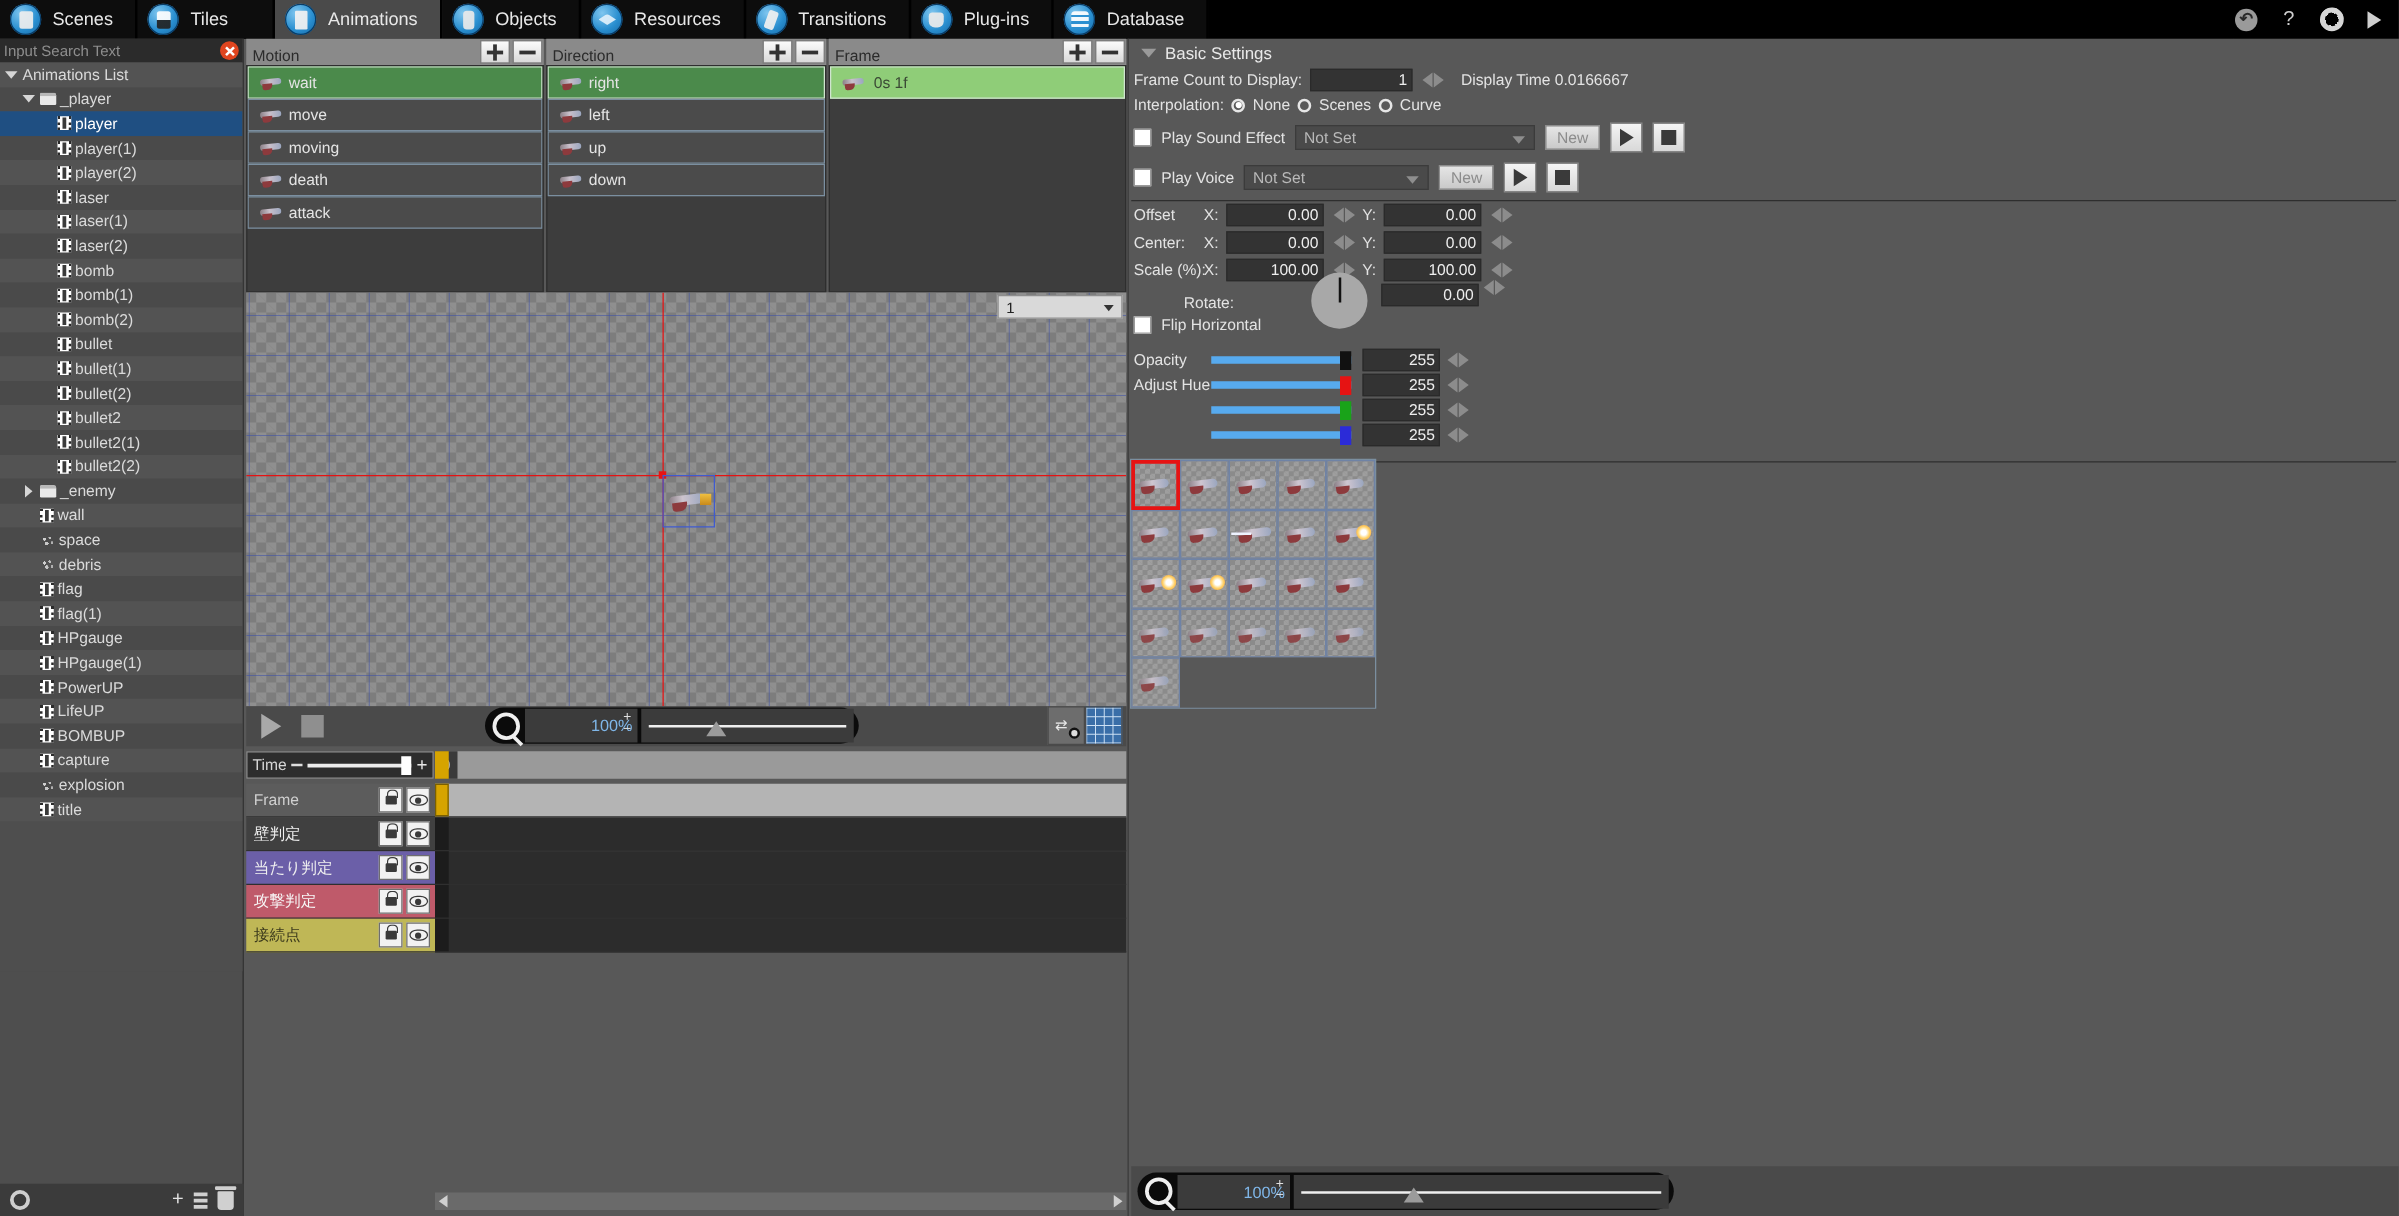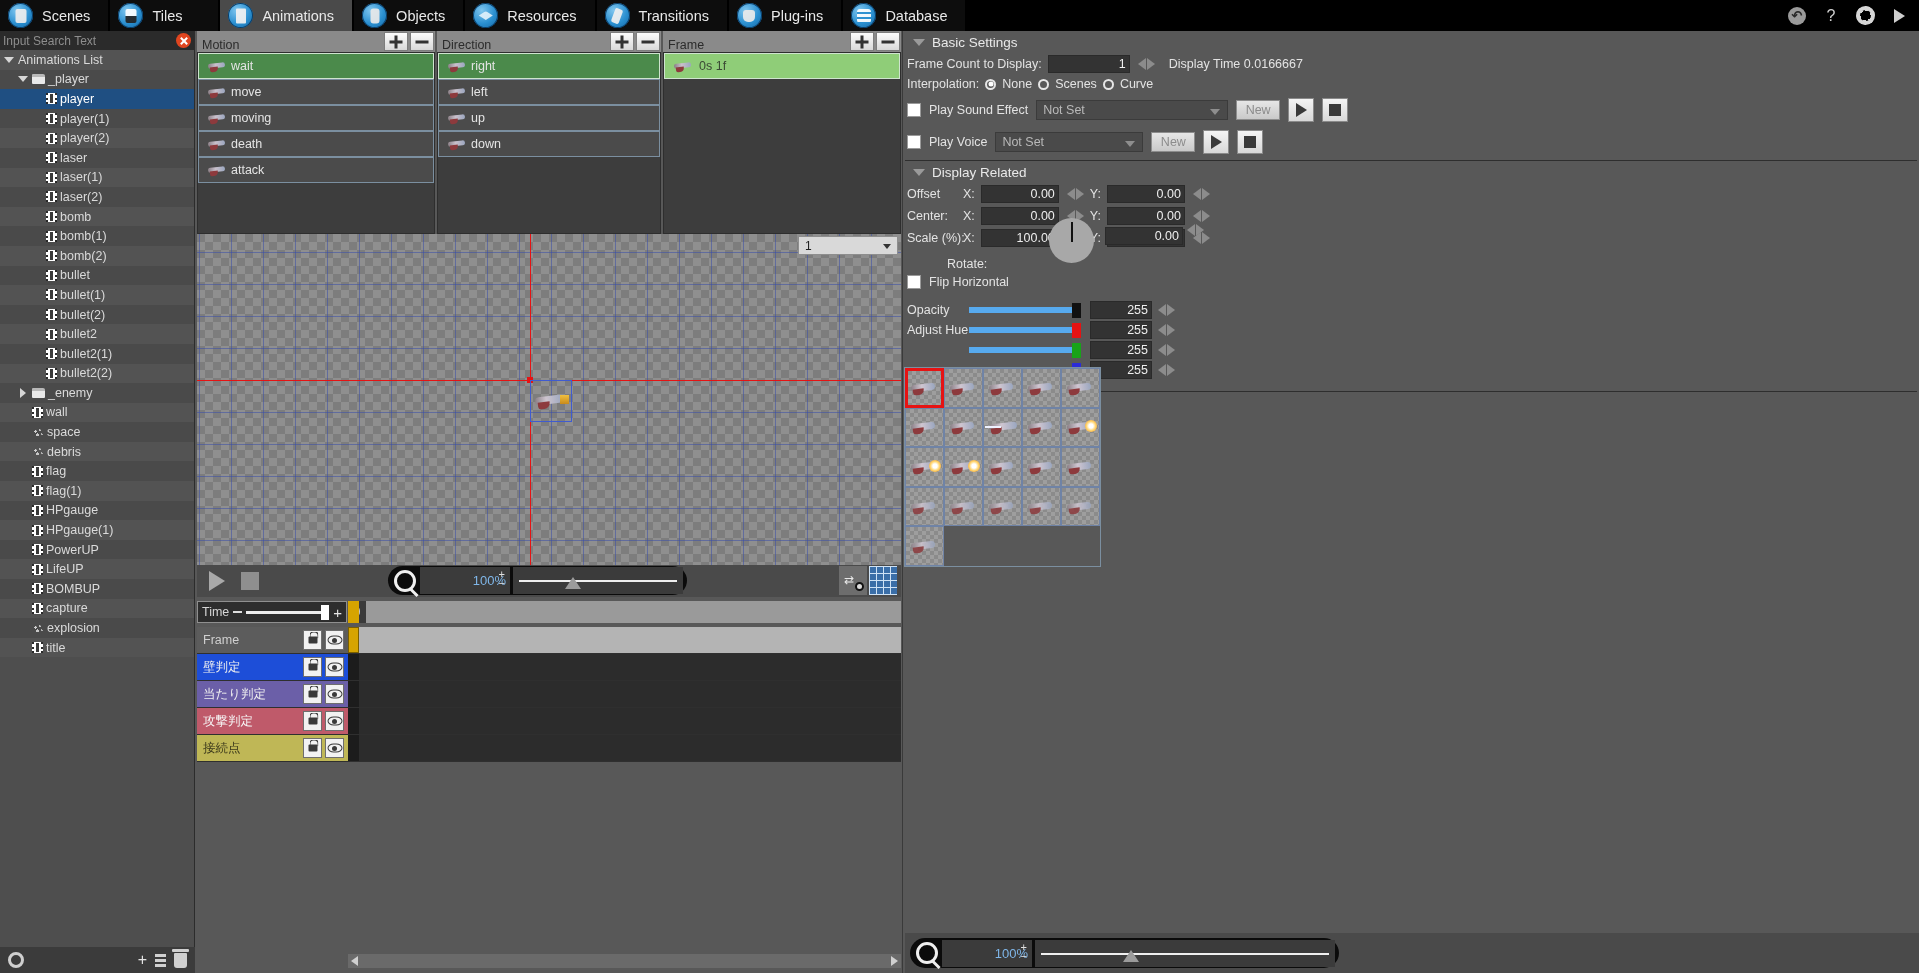--- a/index.html
+++ b/index.html
@@ -170,21 +170,21 @@
   .time-ctrl .trk{flex:1;height:3px;background:#ededed;position:relative;}
   .time-ctrl .kn{position:absolute;right:0;top:-6px;width:8px;height:15px;background:#fff;}
   .time-ctrl .plus{color:#e6e6e6;font-size:15px;line-height:1;}
   .tl-ruler{position:absolute;left:348px;top:601px;width:553px;height:22px;background:#9a9a9a;}
   .tl-zero{position:absolute;left:348px;top:601px;width:18px;height:22px;background:#3a3a3a;
        color:#cfcfcf;font-size:12px;display:flex;align-items:center;justify-content:center;}
   .tl-labelcol{position:absolute;left:197px;top:627px;width:151px;}
   .tl-row{height:27px;display:flex;align-items:center;position:relative;
           border-bottom:1px solid #2f2f2f;padding-left:6px;font-size:12.5px;}
   .tl-row.frame{background:#5c5c5c;color:#cfcfcf;}
-  .tl-row.g1{background:#1d4ed8;color:#f0f0f0;}
+  .tl-row.g1{background:#404040;color:#f0f0f0;}
   .tl-row.g2{background:#6b5fa8;color:#f0f0f0;}
   .tl-row.g3{background:#bf5a6a;color:#f7f7f7;}
   .tl-row.g4{background:#bfb756;color:#3c3a1c;}
   .tl-btns{position:absolute;right:4px;top:3px;display:flex;gap:3px;}
   .tlb{width:19px;height:20px;background:#f2f2f2;border:1px solid #6e6e6e;position:relative;}
   .lock-ic{position:absolute;left:50%;top:52%;transform:translate(-50%,-50%);width:9px;height:7px;
        background:#3a3a3a;border-radius:1px;}
   .lock-ic::before{content:"";position:absolute;left:1px;top:-5px;width:7px;height:6px;
        border:1.5px solid #3a3a3a;border-bottom:0;border-radius:4px 4px 0 0;}
   .eye-ic{position:absolute;left:50%;top:50%;transform:translate(-50%,-50%);width:15px;height:9px;
@@ -752,24 +752,20 @@
       <span class="btn-sq">
           <span class="p"></span>
         </span>
       <span class="btn-sq">
           <span class="s"></span>
         </span>
     </div>
 
     <div class="hr"></div>
 
-    <div class="sect-head">
-      <span class="cd"></span>
-      <span>Display Related</span>
-    </div>
 
     <div class="row">
       <span class="lbl" style="width:50px;">Offset</span>
       <span class="lbl">X:</span>
       <span class="numfield" style="width:78px;">0.00</span>
       <span class="spin">
           <span class="l"></span>
           <span class="r"></span>
         </span>
       <span class="lbl">Y:</span>

